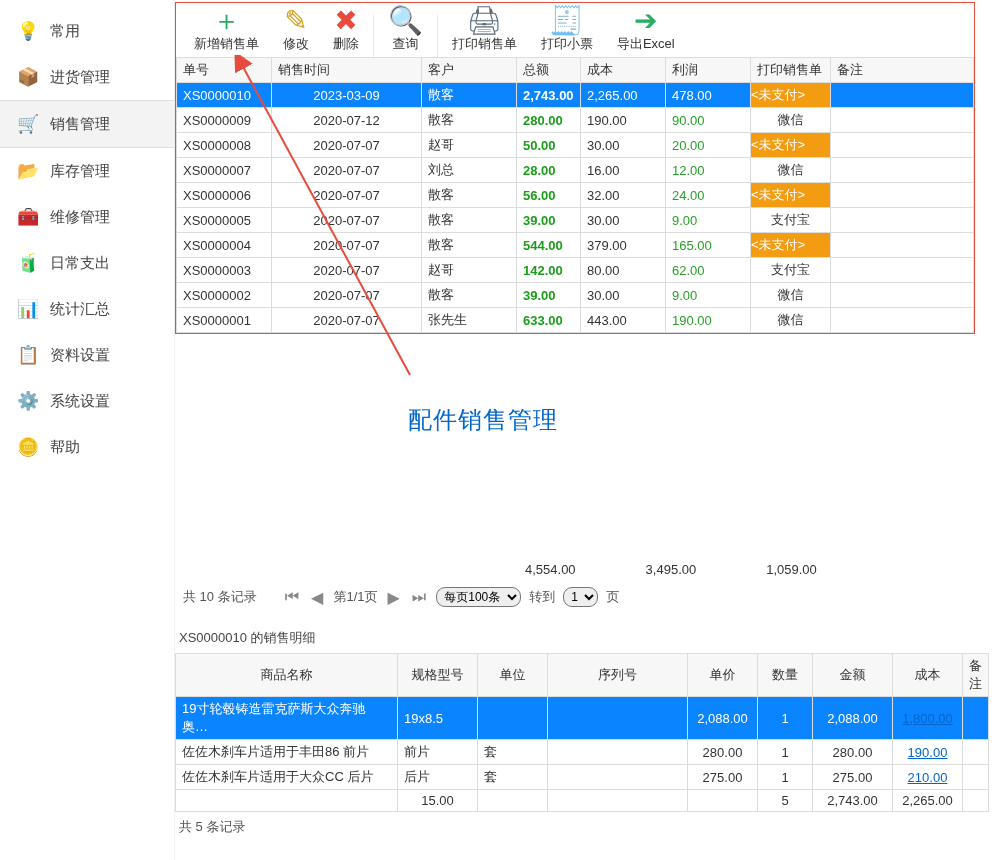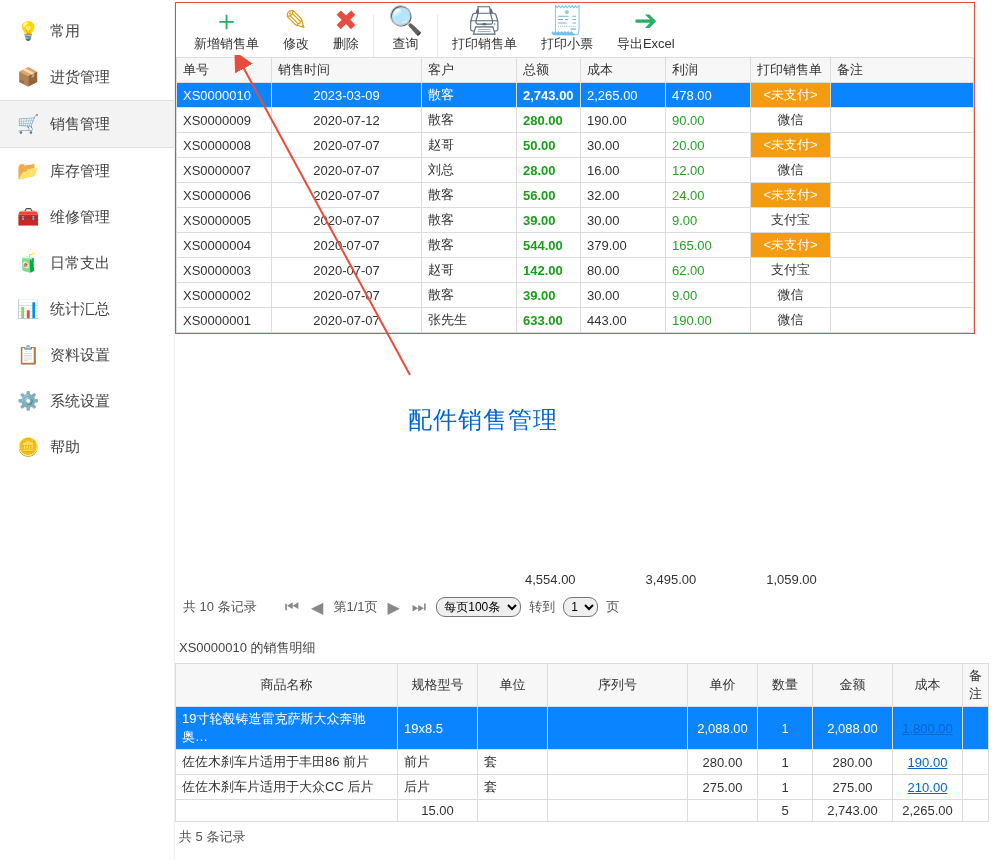--- a/index.html
+++ b/index.html
@@ -15,37 +15,37 @@
 .tb-btn .tb-icon { font-size: 28px; height: 28px; line-height: 28px; }
 .tb-sep { width: 1px; height: 42px; background: #e6e6e6; margin: 0 2px; }
 .table-wrap { border: 1px solid #e74c3c; margin: 0 30px 0 0; border-top: none; }
 table.grid { width: 100%; border-collapse: collapse; }
 table.grid th, table.grid td { border: 1px solid #dcdcdc; padding: 3px 6px; text-align: left; font-size: 13px; height: 20px; white-space: nowrap; overflow: hidden; }
 table.grid th { background: #f7f7f7; font-weight: normal; color: #333; }
 .num { text-align: center; }
 .green { color: #1a9e1a; font-weight: bold; }
 .g2 { color: #28a028; }
 tr.selected td { background: #0a84ff !important; color: #fff !important; }
-.badge-unpaid { background: #f39c12; color: #fff; text-align: center; display: block; margin: -3px -6px; padding: 3px 0; }
+.badge-unpaid { background: #f39c12; color: #fff; text-align: left; display: block; margin: -3px -6px; padding: 3px 0; }
 .center { text-align: center !important; }
 .summary-row td { background: #fff; }
 .pager { display: flex; align-items: center; gap: 8px; padding: 6px 8px; font-size: 13px; color: #555; }
 .pager .pbtn { color: #888; cursor: pointer; padding: 0 2px; font-size: 16px; }
 .pager select { font-size: 12px; padding: 1px 3px; border-radius: 9px; }
 .detail-section { margin: 10px 8px 0 0; }
 .detail-title { padding: 6px 4px; font-size: 13px; color: #444; }
 table.detail { width: 100%; border-collapse: collapse; }
 table.detail th, table.detail td { border: 1px solid #dcdcdc; padding: 3px 6px; font-size: 13px; height: 20px; }
 table.detail th { background: #f7f7f7; font-weight: normal; }
 .linkblue { color: #0066cc; text-decoration: underline; }
 .annotation-arrow { position: absolute; left: 230px; top: 55px; pointer-events: none; }
 .annotation-text { position: absolute; left: 408px; top: 404px; font-size: 24px; color: #0066cc; pointer-events: none; letter-spacing: 1px; }
 .totals-row { display: flex; gap: 70px; padding: 4px 0 4px 350px; font-size: 13px; color: #333; }
 .detail-footer { padding: 6px 4px; font-size: 13px; color: #555; } 
-.bottom-area { position: absolute; bottom: 8px; left: 175px; right: 0; padding-right: 8px; background:#fff;margin-top:40px; }
+.bottom-area { position: absolute; bottom: 18px; left: 175px; right: 0; padding-right: 8px; background:#fff;margin-top:40px; }
 </style>
 </head>
 <body>
 
 <div class="layout">
   <div class="sidebar" id="sidebar">
       <div class="sidebar-item">
         <span class="icon">💡</span>
         <span>常用</span>
       </div>

